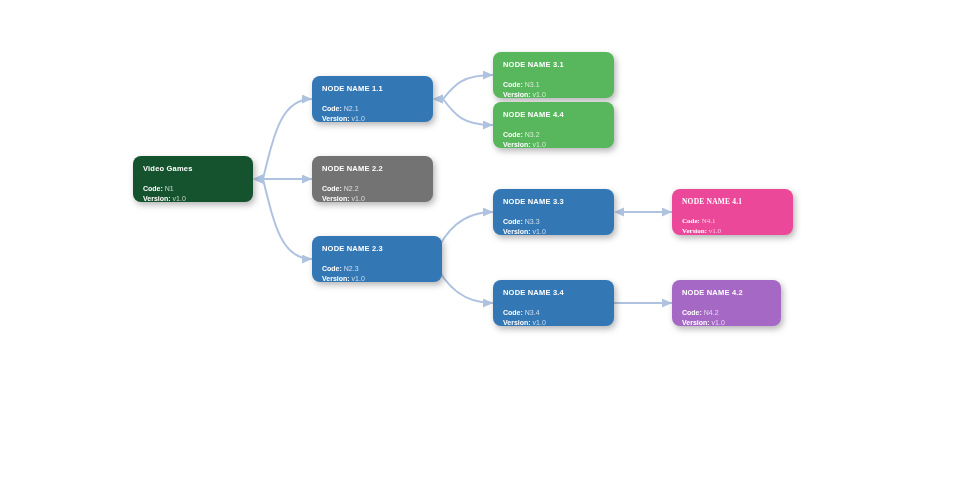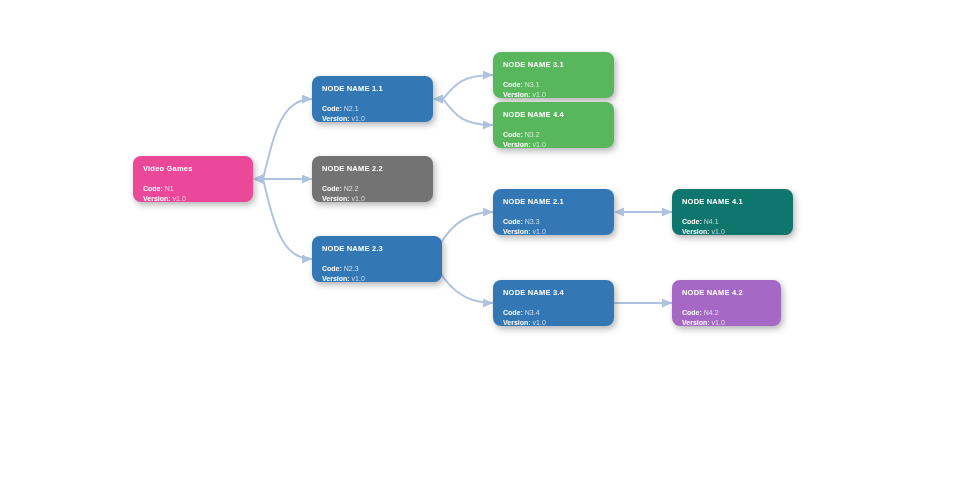--- a/index.html
+++ b/index.html
@@ -70,21 +70,21 @@
       <path d="M 443 99 C 455 84.12, 463 75, 493 75" fill="none" stroke="#AFC3E0" stroke-width="2" marker-end="url(#arrow-end)"></path>
       <polygon points="433,99 443,94.5 443,103.5" fill="#AFC3E0"></polygon>
       <path d="M 443 99 C 455 115.12, 463 125, 493 125" fill="none" stroke="#AFC3E0" stroke-width="2" marker-end="url(#arrow-end)"></path>
       <path d="M 433 259 C 445 229.86, 463 212, 493 212" fill="none" stroke="#AFC3E0" stroke-width="2" marker-end="url(#arrow-end)"></path>
       <path d="M 433 259 C 445 286.28, 463 303, 493 303" fill="none" stroke="#AFC3E0" stroke-width="2" marker-end="url(#arrow-end)"></path>
       <polygon points="614,212 624,207.5 624,216.5" fill="#AFC3E0"></polygon>
       <path d="M 624 212 L 672 212" fill="none" stroke="#AFC3E0" stroke-width="2" marker-end="url(#arrow-end)"></path>
       <path d="M 614 303 L 672 303" fill="none" stroke="#AFC3E0" stroke-width="2" marker-end="url(#arrow-end)"></path>
     </svg>
   <div id="nodes-layer">
-      <div class="node" style="left: 133px; top: 156px; width: 120px; height: 46px; background: #ec4899;">
+      <div class="node" style="left: 133px; top: 156px; width: 120px; height: 46px; background: #14532d;">
     <div class="node-title">Video Games</div>
     <div class="node-line"><b>Code:</b> <span>N1</span></div>
     <div class="node-line"><b>Version:</b> <span>v1.0</span></div>
   </div>
       <div class="node" style="left: 312px; top: 76px; width: 121px; height: 46px; background: rgb(51, 119, 181);">
     <div class="node-title">NODE NAME 1.1</div>
     <div class="node-line"><b>Code:</b> <span>N2.1</span></div>
     <div class="node-line"><b>Version:</b> <span>v1.0</span></div>
   </div>
       <div class="node" style="left: 312px; top: 156px; width: 121px; height: 46px; background: #737373;">
@@ -101,30 +101,30 @@
     <div class="node-title">NODE NAME 3.1</div>
     <div class="node-line"><b>Code:</b> <span>N3.1</span></div>
     <div class="node-line"><b>Version:</b> <span>v1.0</span></div>
   </div>
       <div class="node" style="left: 493px; top: 102px; width: 121px; height: 46px; background: rgb(88, 183, 92);">
     <div class="node-title">NODE NAME 4.4</div>
     <div class="node-line"><b>Code:</b> <span>N3.2</span></div>
     <div class="node-line"><b>Version:</b> <span>v1.0</span></div>
   </div>
       <div class="node" style="left: 493px; top: 189px; width: 121px; height: 46px; background: rgb(51, 119, 181);">
-    <div class="node-title">NODE NAME 2.1</div>
+    <div class="node-title">NODE NAME 3.3</div>
     <div class="node-line"><b>Code:</b> <span>N3.3</span></div>
     <div class="node-line"><b>Version:</b> <span>v1.0</span></div>
   </div>
       <div class="node" style="left: 493px; top: 280px; width: 121px; height: 46px; background: rgb(51, 119, 181);">
     <div class="node-title">NODE NAME 3.4</div>
     <div class="node-line"><b>Code:</b> <span>N3.4</span></div>
     <div class="node-line"><b>Version:</b> <span>v1.0</span></div>
   </div>
-      <div class="node" style="left: 672px; top: 189px; width: 121px; height: 46px; background: #0f766e;">
+      <div class="node" style="left: 672px; top: 189px; width: 121px; height: 46px; background: #ec4899; font-family: Liberation Serif, serif;">
     <div class="node-title">NODE NAME 4.1</div>
     <div class="node-line"><b>Code:</b> <span>N4.1</span></div>
     <div class="node-line"><b>Version:</b> <span>v1.0</span></div>
   </div>
       <div class="node" style="left: 672px; top: 280px; width: 109px; height: 46px; background: rgb(166, 104, 197);">
     <div class="node-title">NODE NAME 4.2</div>
     <div class="node-line"><b>Code:</b> <span>N4.2</span></div>
     <div class="node-line"><b>Version:</b> <span>v1.0</span></div>
   </div>
     </div>

